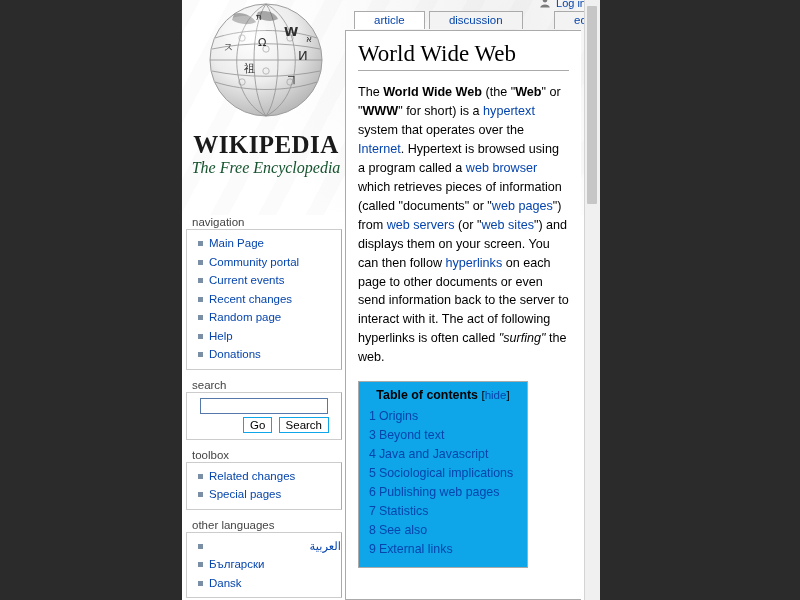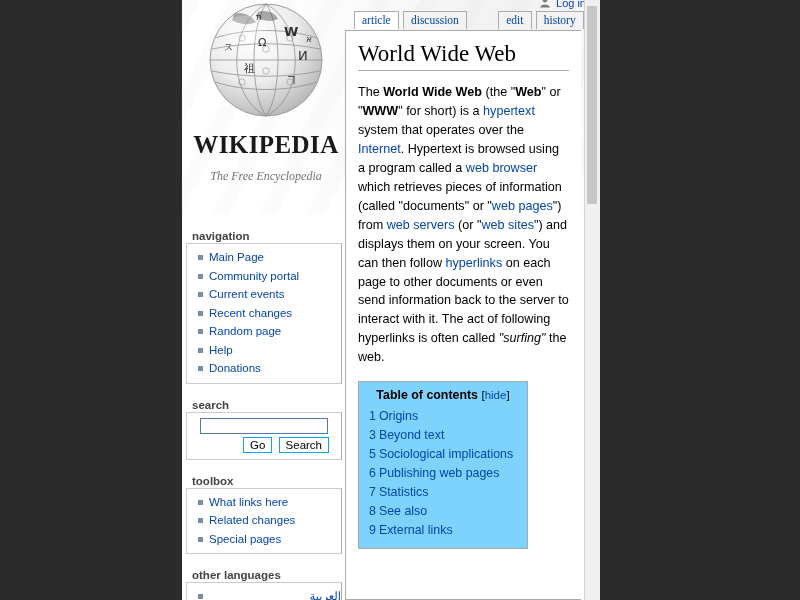--- a/index.html
+++ b/index.html
@@ -58,23 +58,23 @@
     font-size: 25px;
     letter-spacing: 0.4px;
     color: #1a1a1a;
     line-height: 1;
     margin-top: -2px;
     font-weight: bold;
   }
   #tagline {
     font-family: "Liberation Serif", serif;
     font-style: italic;
-    font-size: 12px;
-    color: #737373;
-    margin-top: 12px;
+    font-size: 16px;
+    color: #14532d;
+    margin-top: 2px;
   }
 
   
   #personal {
     position: absolute;
     right: 14px;
     top: -3px;
     font-size: 11px;
     white-space: nowrap;
   }
@@ -92,29 +92,28 @@
     left: 172px;
     top: 11px;
     height: 20px;
     font-size: 11.5px;
     white-space: nowrap;
   }
   #tabs .tab {
     display: inline-block;
     height: 17px;
     line-height: 17px;
-    padding: 0 7px;
+    padding: 0 19px;
     border: 1px solid #aaaaaa;
     border-bottom: none;
     background: #f3f3f3;
     color: #0645ad;
     margin-right: 1px;
     vertical-align: bottom;
     cursor: pointer;
-    font-family: Liberation Serif, serif;
   }
   #tabs .tab.selected { background: #ffffff; }
   #tabs .gap { display: inline-block; width: 24px; }
 
   
   #content {
     position: absolute;
     left: 163px;
     top: 30px;
     width: 236px;
@@ -143,21 +142,21 @@
     text-align: left;
   }
   #intro a { color: #0645ad; text-decoration: none; }
   #intro b { font-weight: bold; }
   #intro i { font-style: italic; }
 
   
   #toc {
     margin-top: 14px;
     border: 1px solid #aaaaaa;
-    background: #7dd3fc;
+    background: #0ea5e9;
     padding: 6px 10px 8px 10px;
     width: 148px;
     box-sizing: content-box;
   }
   #toc-title {
     text-align: center;
     font-size: 12.4px;
     font-weight: bold;
     color: #000;
     margin-bottom: 5px;
@@ -172,24 +171,24 @@
   
   #sidebar {
     position: absolute;
     left: 4px;
     top: 215px;
     width: 156px;
     font-size: 11.5px;
   }
   .portlet { margin-bottom: 9px; }
   .portlet h5 {
-    margin: 15px 0 1px 0;
+    margin: 1px 0 1px 0;
     padding: 0 0 0 6px;
     font-size: 11.5px;
-    font-weight: bold;
+    font-weight: normal;
     color: #444444;
     text-transform: none;
     background: transparent;
   }
   .portlet .body {
     background: #ffffff;
     border: 1px solid #cccccc;
     border-right: 1px solid #aaaaaa;
     padding: 4px 0 5px 0;
   }
@@ -341,20 +340,21 @@
     <p id="intro"><span>The </span><b>World Wide Web</b><span> (the "</span><b>Web</b><span>" or "</span><b>WWW</b><span>" for short) is a </span><a href="#">hypertext</a><span> system that operates over the </span><a href="#">Internet</a><span>. Hypertext is browsed using a program called a </span><a href="#">web browser</a><span> which retrieves pieces of information (called "documents" or "</span><a href="#">web pages</a><span>") from </span><a href="#">web servers</a><span> (or "</span><a href="#">web sites</a><span>") and displays them on your screen. You can then follow </span><a href="#">hyperlinks</a><span> on each page to other documents or even send information back to the server to interact with it. The act of following hyperlinks is often called </span><i>"surfing"</i><span> the web.</span></p>
 
     <div id="toc">
       <div id="toc-title">
         <span>Table of contents</span>
         <span class="toggle"><span>[</span><a href="#">hide</a><span>]</span></span>
       </div>
       <ul id="toc-list">
           <li><a href="#"><span class="num">1</span><span>Origins</span></a></li>
           <li><a href="#"><span class="num">3</span><span>Beyond text</span></a></li>
+          <li><a href="#"><span class="num">4</span><span>Java and Javascript</span></a></li>
           <li><a href="#"><span class="num">5</span><span>Sociological implications</span></a></li>
           <li><a href="#"><span class="num">6</span><span>Publishing web pages</span></a></li>
           <li><a href="#"><span class="num">7</span><span>Statistics</span></a></li>
           <li><a href="#"><span class="num">8</span><span>See also</span></a></li>
           <li><a href="#"><span class="num">9</span><span>External links</span></a></li>
         </ul>
     </div>
   </div>
 
   <div id="sidebar">
@@ -382,21 +382,20 @@
           <button>Go</button>
           <button>Search</button>
         </div>
       </div>
     </div>
 
     <div class="portlet">
       <h5>toolbox</h5>
       <div class="body">
         <ul id="toolbox-list">
-            <li><span class="bullet"></span><a href="#">What links here</a></li>
             <li><span class="bullet"></span><a href="#">Related changes</a></li>
             <li><span class="bullet"></span><a href="#">Special pages</a></li>
           </ul>
       </div>
     </div>
 
     <div class="portlet">
       <h5>other languages</h5>
       <div class="body">
         <ul id="langs-list">

